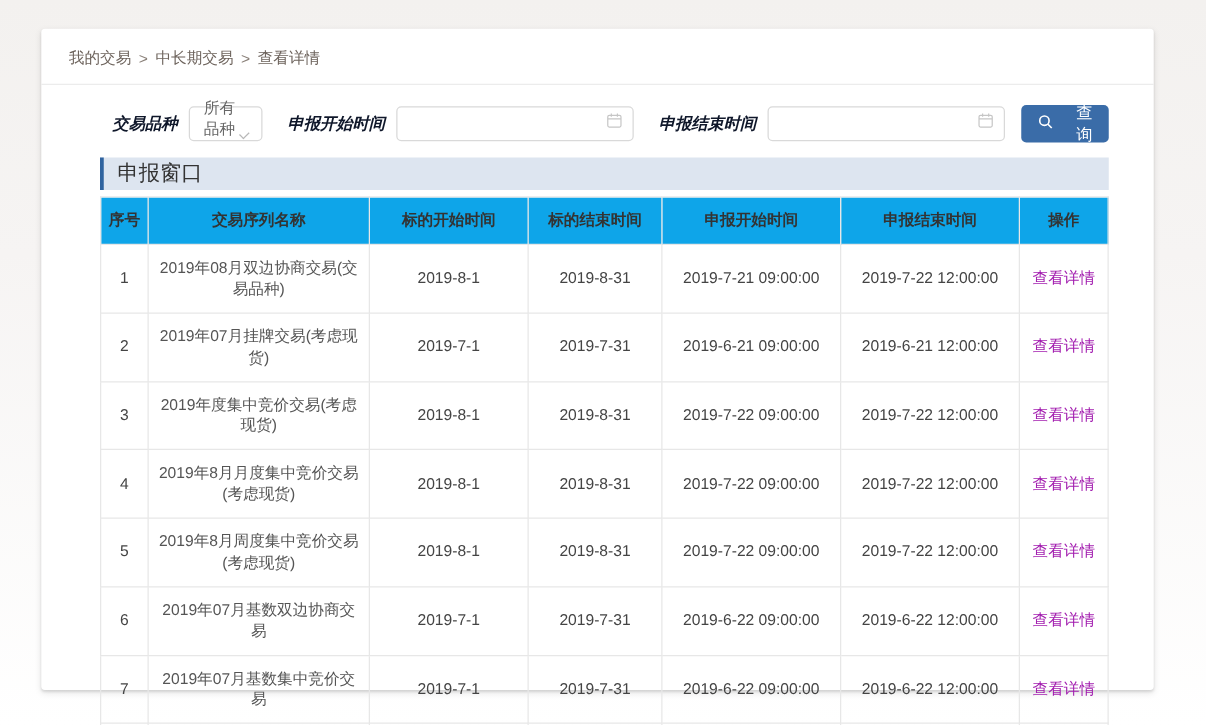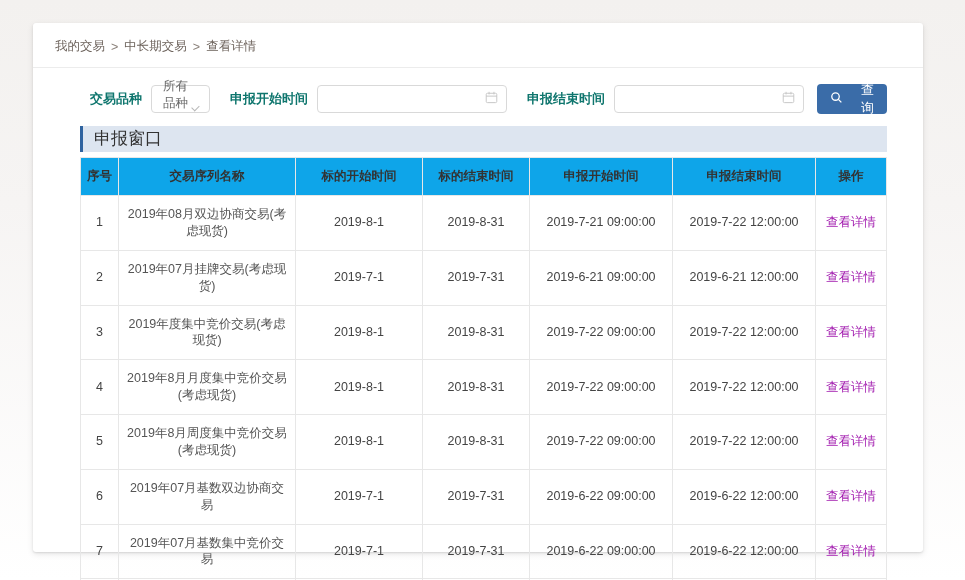--- a/index.html
+++ b/index.html
@@ -25,21 +25,21 @@
     color: #6d635c;
     border-bottom: 1px solid #ececec;
     display: flex; align-items: center; gap: 6px;
   }
   .breadcrumb .crumb { cursor: pointer; }
   .breadcrumb .sep { color: #8a8079; }
   
   .content { padding: 14px 36px 0 47px; }
   
   .filter-bar { display: flex; align-items: center; margin: 2px 0 12px 10px; }
-  .filter-label { font-size: 13px; font-weight: bold; color: #0f766e; margin-right: 9px; white-space: nowrap; }
+  .filter-label { font-size: 13px; font-weight: bold; color: #0f172a; margin-right: 9px; white-space: nowrap; font-style: italic; }
   .filter-label.gap { margin-left: 20px; }
   .select-box {
     width: 168px; height: 28px;
     border: 1px solid #d9d9d9; border-radius: 4px;
     display: flex; align-items: flex-end; justify-content: space-between;
     padding: 0 11px; font-size: 12.5px; color: #666; background: #fff; cursor: pointer;
   }
   .chevron {
     width: 7px; height: 7px;
     border-right: 1.5px solid #b8b8b8; border-bottom: 1.5px solid #b8b8b8;
@@ -168,21 +168,21 @@
           <th>标的开始时间</th>
           <th>标的结束时间</th>
           <th>申报开始时间</th>
           <th>申报结束时间</th>
           <th>操作</th>
         </tr>
       </thead>
       <tbody>
         <tr>
           <td>1</td>
-          <td class="name">2019年08月双边协商交易(考虑现货)</td>
+          <td class="name">2019年08月双边协商交易(交易品种)</td>
           <td>2019-8-1</td>
           <td>2019-8-31</td>
           <td>2019-7-21 09:00:00</td>
           <td>2019-7-22 12:00:00</td>
           <td><span class="detail-link">查看详情</span></td>
         </tr>
         <tr>
           <td>2</td>
           <td class="name">2019年07月挂牌交易(考虑现货)</td>
           <td>2019-7-1</td>

